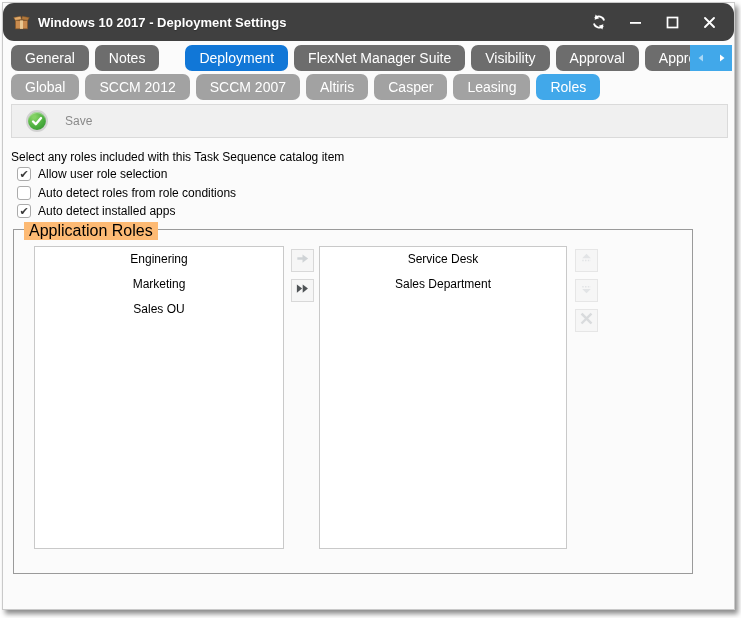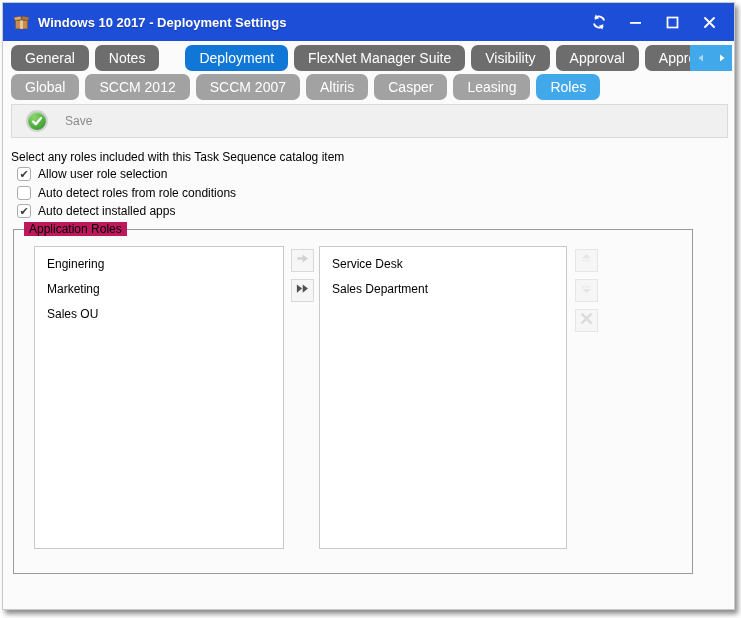--- a/index.html
+++ b/index.html
@@ -3,22 +3,22 @@
 <meta charset="utf-8">
 <style>
   html,body{margin:0;padding:0;background:#ffffff;}
   *{box-sizing:border-box;font-family:"Liberation Sans","DejaVu Sans",sans-serif;}
   .stage{position:relative;width:741px;height:618px;background:#ffffff;overflow:hidden;}
 
   .window{position:absolute;left:2px;top:2px;width:733px;height:608px;background:#fbfbfb;
     border:1px solid #c9c9c9;box-shadow:3px 4px 5px rgba(0,0,0,0.45);}
 
   
-  .titlebar{position:absolute;left:0;top:0;width:100%;height:38px;background:#1d4ed8;
-    display:flex;align-items:center;padding:0 10px;}
+  .titlebar{position:absolute;left:0;top:0;width:100%;height:38px;background:#404040;
+    display:flex;align-items:center;padding:0 10px;border-radius:11px;}
   .app-icon{width:17px;height:17px;flex:none;display:flex;align-items:center;}
   .title-text{color:#ffffff;font-weight:bold;font-size:13px;margin-left:8px;white-space:nowrap;
     text-shadow:0 1px 1px rgba(0,0,0,0.25);}
   .tb-controls{margin-left:auto;display:flex;align-items:center;gap:20px;padding-right:6px;}
   .tb-btn{width:17px;height:17px;display:flex;align-items:center;justify-content:center;cursor:pointer;}
 
   
   .tabs{position:absolute;display:flex;gap:6px;height:26px;overflow:hidden;}
   .tabs1{left:8px;top:42px;right:2px;}
   .tabs2{left:8px;top:71px;right:2px;}
@@ -46,24 +46,24 @@
   
   .instruction{position:absolute;left:8px;top:147px;font-size:12px;color:#000000;}
   .cbrow{position:absolute;left:14px;display:flex;align-items:center;gap:7px;height:16px;cursor:pointer;}
   .cbrow.r1{top:163px;}.cbrow.r2{top:182px;}.cbrow.r3{top:200px;}
   .cbbox{width:14px;height:14px;background:#ffffff;border:1px solid #ababab;border-radius:3px;
     display:flex;align-items:center;justify-content:center;font-size:11px;line-height:1;color:#3c3c3c;}
   .cblabel{font-size:12px;color:#000000;white-space:nowrap;}
 
   
   .groupbox{position:absolute;left:10px;top:226px;width:680px;height:345px;border:1px solid #9a9a9a;}
-  .legend{position:absolute;left:10px;top:-8px;background:#be185d;padding:0 5px;font-size:12px;color:#000000;}
+  .legend{position:absolute;left:10px;top:-8px;background:#fdba74;padding:0 5px;font-size:16px;color:#000000;}
 
   .listbox{position:absolute;top:16px;height:303px;background:#ffffff;border:1px solid #c9c9c9;
-    overflow:hidden;padding-top:5px;}
+    overflow:hidden;text-align:center;}
   .list-left{left:20px;width:250px;}
   .list-right{left:305px;width:248px;}
   .list-item{font-size:12px;color:#000000;padding:5px 12px 6px 12px;white-space:nowrap;cursor:pointer;}
 
   .btncol{position:absolute;display:flex;flex-direction:column;gap:7px;}
   .transfer-col{left:277px;top:19px;}
   .order-col{left:561px;top:19px;}
   .sq-btn{width:23px;height:23px;background:#f6f6f6;border:1px solid #d8d8d8;
     display:flex;align-items:center;justify-content:center;cursor:pointer;}
   .sq-btn.faint{border-color:#e6e6e6;}

